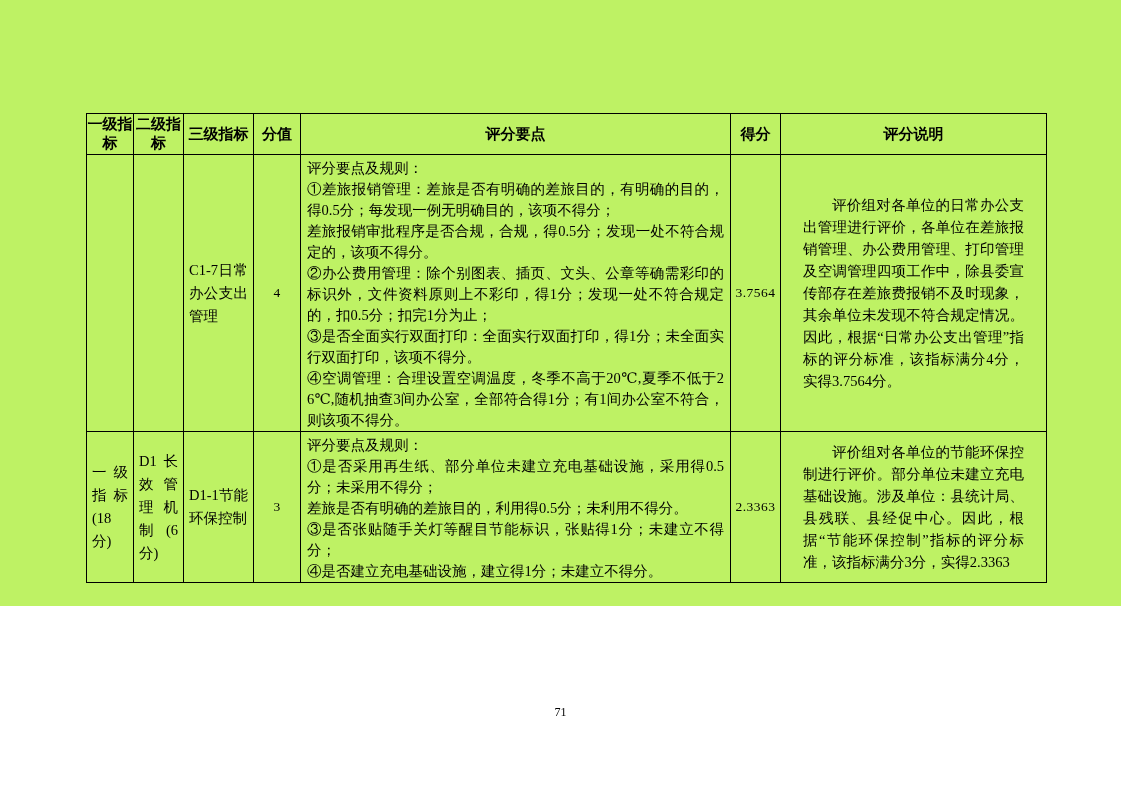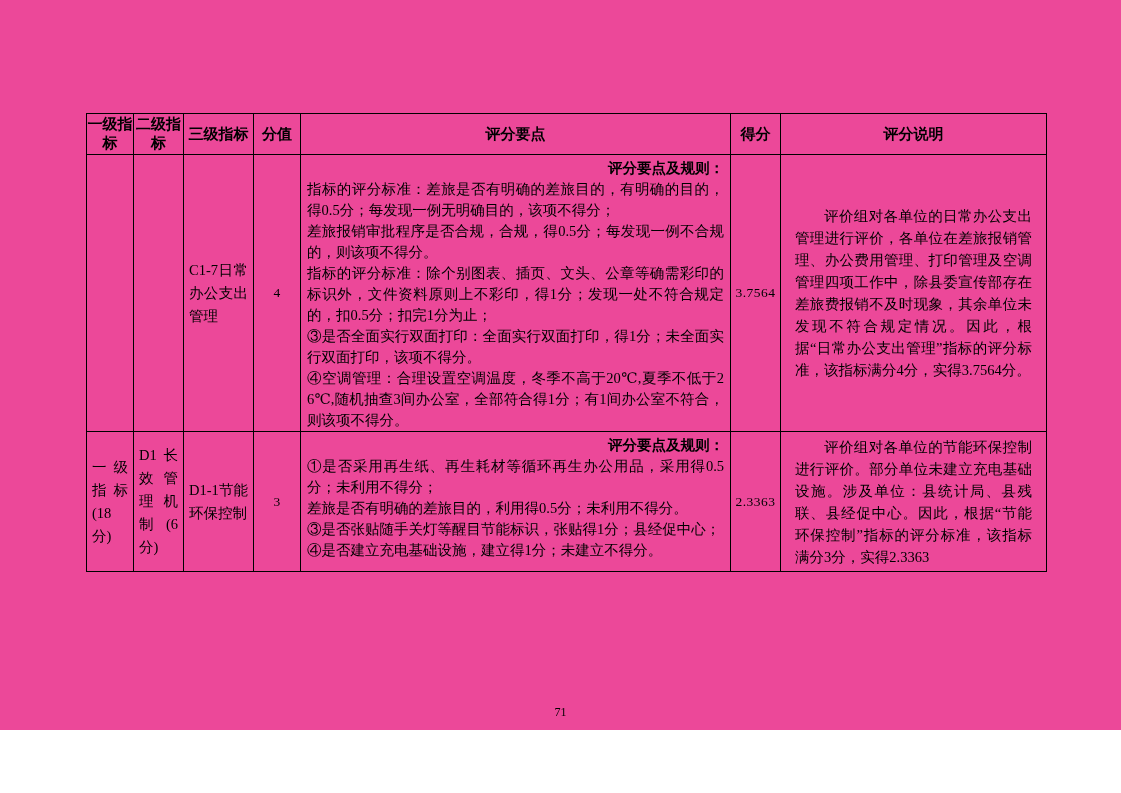--- a/index.html
+++ b/index.html
@@ -12,22 +12,22 @@
     height: 793px;
     position: relative;
     font-family: "Liberation Serif", "DejaVu Serif", serif;
     color: #000000;
     overflow: hidden;
   }
   .page {
     position: absolute;
     left: 0; top: 0;
     width: 1121px;
-    height: 730px;
-    background: #ec4899;
+    height: 606px;
+    background: #bef264;
   }
   table.eval-table {
     position: absolute;
     left: 86px;
     top: 113px;
     width: 960px;
     border-collapse: collapse;
     table-layout: fixed;
   }
   .eval-table th, .eval-table td {
@@ -68,26 +68,26 @@
     padding: 3px 6px 0 6px;
   }
   td.cell-points p {
     margin: 0;
     line-height: 21px;
     text-align: justify;
     text-justify: inter-character;
     word-break: break-all;
   }
   td.cell-points p.pt-title {
-    font-weight: bold;
-    text-align: right;
+    font-weight: normal;
+    text-align: left;
   }
   td.cell-expl {
     vertical-align: middle;
-    padding: 0 14px;
+    padding: 0 22px;
   }
   td.cell-expl p {
     margin: 0;
     line-height: 22px;
     text-indent: 2em;
     text-align: justify;
     text-justify: inter-character;
     word-break: break-all;
   }
   .page-number {
@@ -133,23 +133,23 @@
         </td>
         <td class="cell-wrap">
           <div class="wrap-txt"></div>
         </td>
         <td class="cell-wrap">
           <div class="wrap-txt">C1-7日常办公支出管理</div>
         </td>
         <td class="cell-num">4</td>
         <td class="cell-points">
           <p class="pt-title">评分要点及规则：</p>
-          <p>指标的评分标准：差旅是否有明确的差旅目的，有明确的目的，得0.5分；每发现一例无明确目的，该项不得分；</p>
-          <p>差旅报销审批程序是否合规，合规，得0.5分；每发现一例不合规的，则该项不得分。</p>
-          <p>指标的评分标准：除个别图表、插页、文头、公章等确需彩印的标识外，文件资料原则上不彩印，得1分；发现一处不符合规定的，扣0.5分；扣完1分为止；</p>
+          <p>①差旅报销管理：差旅是否有明确的差旅目的，有明确的目的，得0.5分；每发现一例无明确目的，该项不得分；</p>
+          <p>差旅报销审批程序是否合规，合规，得0.5分；发现一处不符合规定的，该项不得分。</p>
+          <p>②办公费用管理：除个别图表、插页、文头、公章等确需彩印的标识外，文件资料原则上不彩印，得1分；发现一处不符合规定的，扣0.5分；扣完1分为止；</p>
           <p>③是否全面实行双面打印：全面实行双面打印，得1分；未全面实行双面打印，该项不得分。</p>
           <p>④空调管理：合理设置空调温度，冬季不高于20℃,夏季不低于26℃,随机抽查3间办公室，全部符合得1分；有1间办公室不符合，则该项不得分。</p>
         </td>
         <td class="cell-num">3.7564</td>
         <td class="cell-expl">
           <p>评价组对各单位的日常办公支出管理进行评价，各单位在差旅报销管理、办公费用管理、打印管理及空调管理四项工作中，除县委宣传部存在差旅费报销不及时现象，其余单位未发现不符合规定情况。因此，根据“日常办公支出管理”指标的评分标准，该指标满分4分，实得3.7564分。</p>
         </td>
       </tr>
       <tr class="data-row-2">
         <td class="cell-wrap">
@@ -157,23 +157,23 @@
         </td>
         <td class="cell-wrap">
           <div class="wrap-txt">D1长效管理机制(6分)</div>
         </td>
         <td class="cell-wrap">
           <div class="wrap-txt">D1-1节能环保控制</div>
         </td>
         <td class="cell-num">3</td>
         <td class="cell-points">
           <p class="pt-title">评分要点及规则：</p>
-          <p>①是否采用再生纸、再生耗材等循环再生办公用品，采用得0.5分；未利用不得分；</p>
+          <p>①是否采用再生纸、部分单位未建立充电基础设施，采用得0.5分；未采用不得分；</p>
           <p>差旅是否有明确的差旅目的，利用得0.5分；未利用不得分。</p>
-          <p>③是否张贴随手关灯等醒目节能标识，张贴得1分；县经促中心；</p>
+          <p>③是否张贴随手关灯等醒目节能标识，张贴得1分；未建立不得分；</p>
           <p>④是否建立充电基础设施，建立得1分；未建立不得分。</p>
         </td>
         <td class="cell-num">2.3363</td>
         <td class="cell-expl">
           <p>评价组对各单位的节能环保控制进行评价。部分单位未建立充电基础设施。涉及单位：县统计局、县残联、县经促中心。因此，根据“节能环保控制”指标的评分标准，该指标满分3分，实得2.3363</p>
         </td>
       </tr>
     </tbody>
   </table>
 

